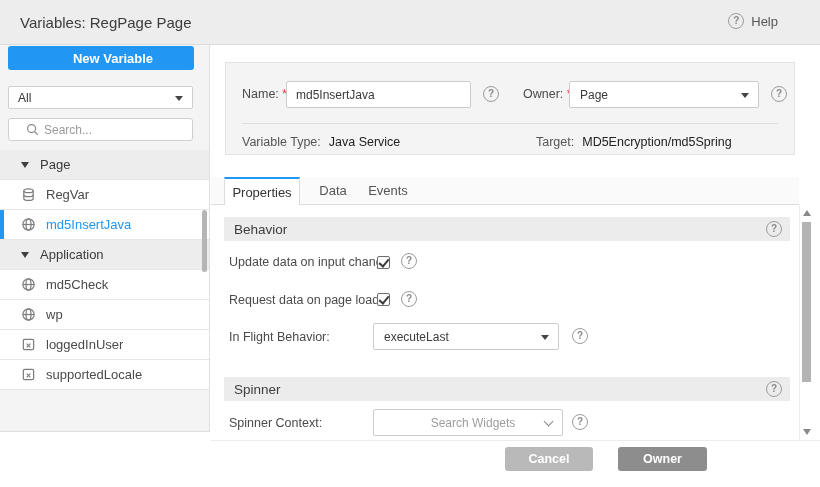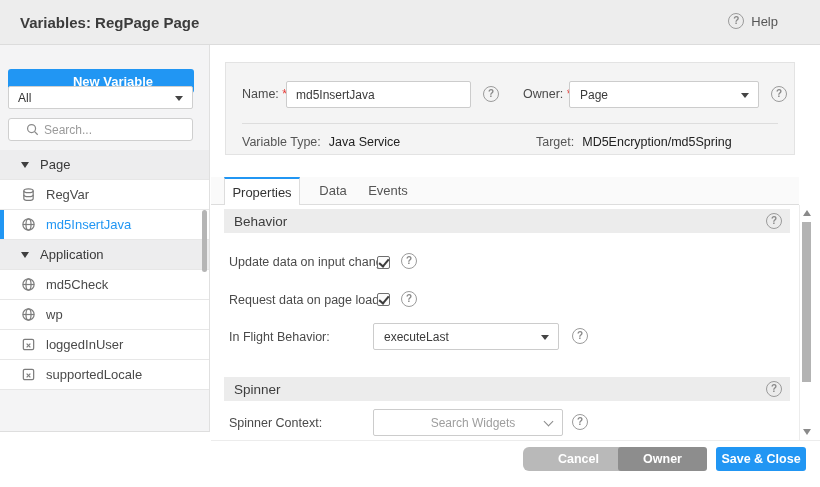--- a/index.html
+++ b/index.html
@@ -1,29 +1,29 @@
 <!DOCTYPE html>
 <html style="--accent: #2196f3; --gray-light: #b9b9b9; --gray-dark: #8d8d8d;"><head>
 <meta charset="utf-8">
 <style>
   * { margin:0; padding:0; box-sizing:border-box; }
   html,body { width:820px; height:487px; }
   body { font-family:"Liberation Sans","DejaVu Sans",sans-serif; background:#fff; position:relative; overflow:hidden; color:#333; }
 
   
   .hdr { position:absolute; left:0; top:0; width:820px; height:45px; background:#ededed; border-bottom:1px solid #dcdcdc; }
-  .hdr-title { position:absolute; left:20px; top:0; line-height:45px; font-size:15px; color:#3c3c3c;font-weight:bold; }
+  .hdr-title { position:absolute; left:20px; top:0; line-height:45px; font-size:15px; color:#3c3c3c; }
   .hdr-help { position:absolute; right:42px; top:13px; display:flex; align-items:center; gap:7px; cursor:pointer; }
   .hdr-help .help-txt { font-size:13px; color:#555; }
 
   .qicon { display:inline-flex; align-items:center; justify-content:center; width:16px; height:16px; border:1.4px solid #9b9b9b; border-radius:50%; color:#8a8a8a; font-size:10px; font-weight:bold; line-height:1; background:transparent; flex:0 0 auto; }
 
   
   .sidebar { position:absolute; left:0; top:45px; width:210px; height:387px; background:#f4f4f5; border-right:1px solid #e0e0e0; border-bottom:1px solid #dedede; }
-  .btn-new { position:absolute; left:8px; top:24px; width:186px; height:24px; background:var(--accent); color:#fff; border:none; border-radius:3px; font-size:13px; font-weight:bold; font-family:inherit; cursor:pointer;padding-left:24px; }
+  .btn-new { position:absolute; left:8px; top:1px; width:186px; height:24px; background:var(--accent); color:#fff; border:none; border-radius:3px; font-size:13px; font-weight:bold; font-family:inherit; cursor:pointer;padding-left:24px; }
   .filter-sel { position:absolute; left:8px; top:41px; width:185px; height:23px; background:#fff; border:1px solid #cfcfcf; border-radius:2px; font-size:12px; color:#333; display:flex; align-items:center; padding-left:9px; cursor:pointer; }
   .caret-down { position:absolute; right:9px; top:9px; width:0; height:0; border-left:4px solid transparent; border-right:4px solid transparent; border-top:5px solid #444; }
   .searchbox { position:absolute; left:8px; top:73px; width:185px; height:23px; background:#fff; border:1px solid #cfcfcf; border-radius:3px; display:flex; align-items:center; padding:0 17px; gap:5px; }
   .searchbox input { border:none; outline:none; flex:1; font-size:12px; font-family:inherit; color:#333; background:transparent; min-width:0; }
   .searchbox input::placeholder { color:#9a9a9a; }
 
   .tree { position:absolute; left:0; top:105px; width:209px; }
   .tree-row { position:relative; height:30px; display:flex; align-items:center; border-bottom:1px solid #e7e7e7; cursor:pointer; font-size:13px; }
   .tree-group { background:#ededee; color:#3a3a3a; padding-left:21px; gap:11px; }
   .tree-item { background:#fff; color:#4a4a4a; padding-left:21px; gap:10px; }
@@ -59,21 +59,21 @@
   .tab { position:absolute; top:0; height:28px; line-height:27px; font-size:13px; color:#555; cursor:pointer; text-align:center; }
   .tab.active { background:#fff; border:1px solid #ddd; border-bottom:1px solid #fff; border-top:2px solid var(--accent); color:#333; height:29px; }
   .tab1 { left:13px; width:76px; }
   .tab2 { left:102px; width:40px; }
   .tab3 { left:152px; width:50px; }
 
   
   .tabbody { position:absolute; left:0; top:160px; width:588px; height:235px; background:#fff; overflow:hidden; }
   .sec-hdr { position:absolute; left:13px; width:566px; height:24px; background:#ececec; display:flex; align-items:center; justify-content:space-between; padding:0 8px 0 10px; }
   .sec-title { font-size:13.5px; color:#3d3d3d; }
-  .sec-behavior { top:4px; }
+  .sec-behavior { top:12px; }
   .sec-spinner { top:172px; }
   .prop-lbl { font-size:12.5px; color:#4a4a4a; }
   .row-update { position:absolute; left:18px; top:50px; width:560px; display:flex; align-items:center; }
   .row-request { position:absolute; left:18px; top:88px; width:560px; display:flex; align-items:flex-start; }
   .cbx { position:absolute; left:148px; width:13px; height:13px; border:1px solid #6e6e6e; border-radius:2px; background:#fbfbfb; cursor:pointer; }
   .cbx.checked::after { content:""; position:absolute; left:3px; top:0px; width:4px; height:8px; border:solid #3c3c3c; border-width:0 2px 2px 0; transform:rotate(40deg); }
   .row-help { position:absolute; left:172px; top:-2px; }
   .row-inflight { position:absolute; left:18px; top:118px; width:560px; height:28px; }
   .inflight-lbl { position:absolute; left:0; top:7px; }
   .mini-sel { position:absolute; left:144px; top:0; width:186px; height:27px; border:1px solid #ccc; border-radius:2px; background:#fff; font-size:12px; color:#3a3a3a; display:flex; align-items:center; padding-left:10px; cursor:pointer; }
@@ -86,21 +86,21 @@
   
   .vscroll { position:absolute; left:588px; top:160px; width:14px; height:235px; background:#fff; border-left:1px solid #ececec; }
   .vs-up, .vs-down { position:absolute; left:3px; width:0; height:0; border-left:4px solid transparent; border-right:4px solid transparent; cursor:pointer; }
   .vs-up { top:5px; border-bottom:6px solid #8a8a8a; }
   .vs-down { bottom:5px; border-top:6px solid #8a8a8a; }
   .vs-thumb { position:absolute; left:2px; top:17px; width:9px; height:160px; background:#b3b3b3; cursor:grab; }
 
   
   .footer { position:absolute; left:0; top:395px; width:609px; height:47px; background:#fff; border-top:1px solid #ececec; }
   .fbtn { position:absolute; top:6px; height:24px; border:none; border-radius:3px; color:#fff; font-size:12.5px; font-weight:bold; font-family:inherit; cursor:pointer; }
-  .btn-cancel { left:312px; width:111px; background:var(--gray-light);border-radius:6px; }
+  .btn-cancel { left:294px; width:88px; background:var(--gray-light); }
   .btn-save { left:407px; width:89px; background:var(--gray-dark); }
   .btn-saveclose { left:505px; width:90px; background:var(--accent); }
 </style>
 </head>
 <body>
 
 <div class="hdr">
   <div class="hdr-title">Variables: RegPage Page</div>
   <div class="hdr-help">
     <span class="qicon">?</span>
@@ -259,15 +259,14 @@
 
   <div class="vscroll">
     <span class="vs-up"></span>
     <span class="vs-thumb"></span>
     <span class="vs-down"></span>
   </div>
 
   <div class="footer">
     <button class="fbtn btn-cancel">Cancel</button>
     <button class="fbtn btn-save">Owner</button>
-    <button class="fbtn btn-saveclose">Save &amp; Close</button>
   </div>
 </div>
 
 </body></html>

